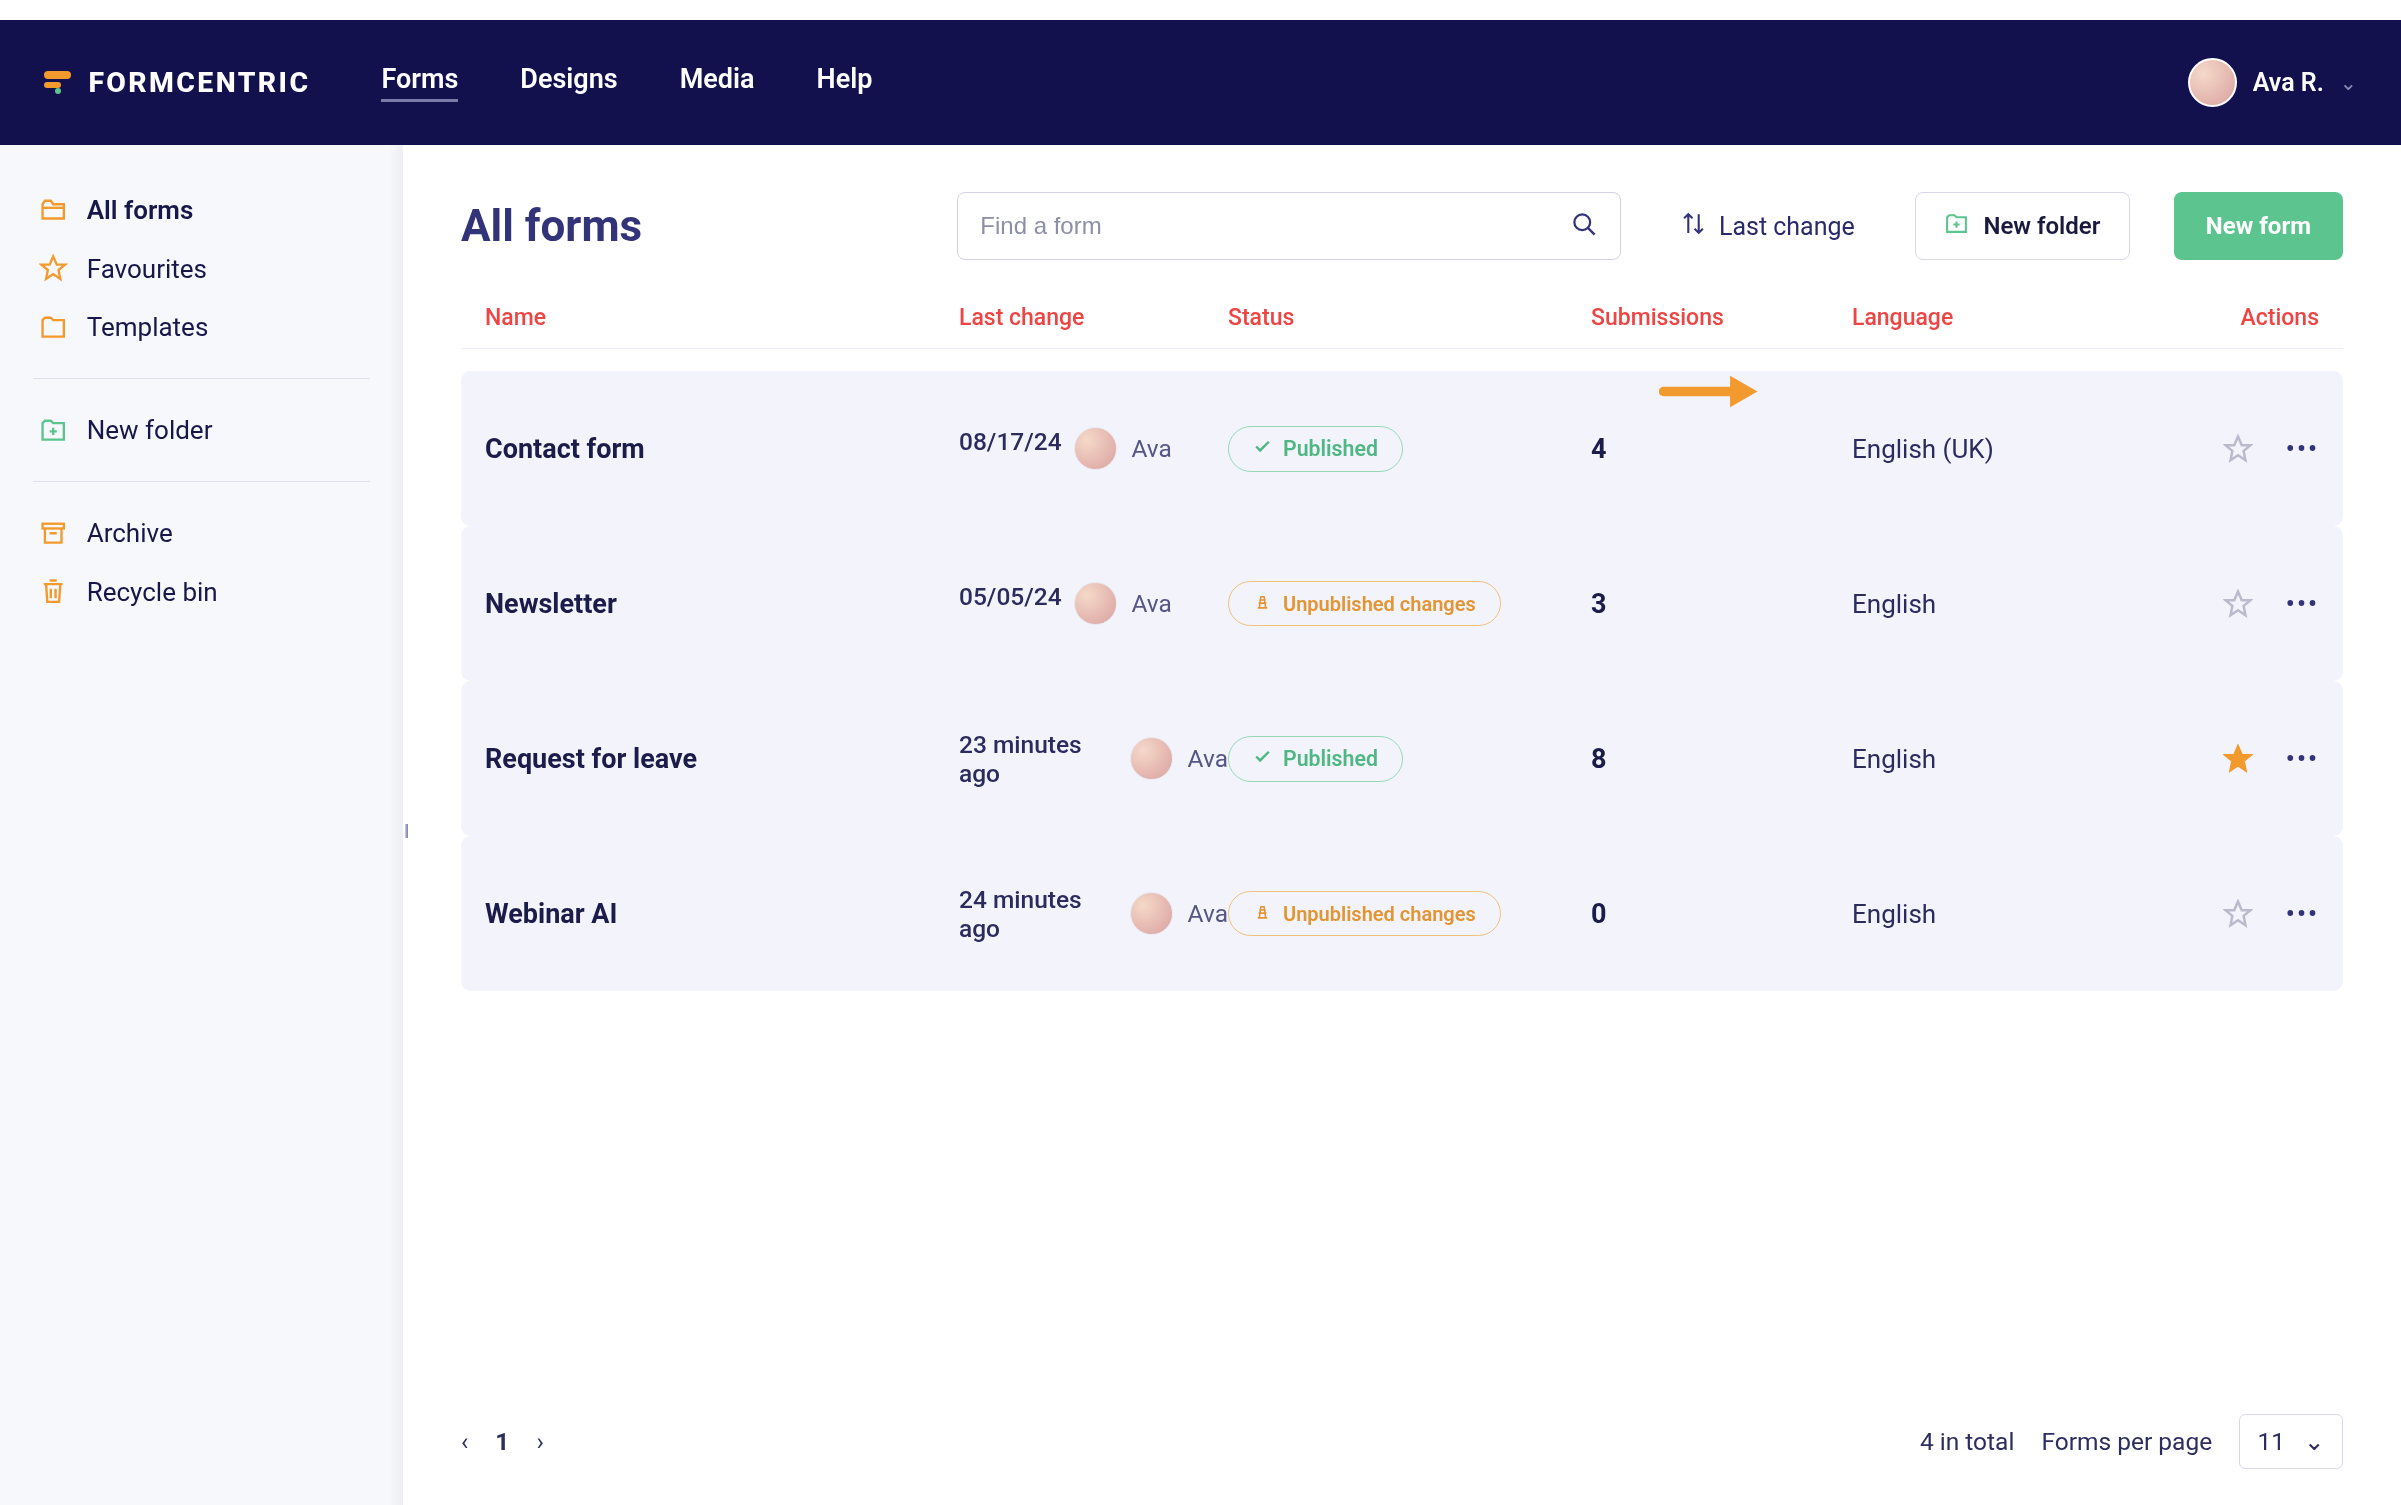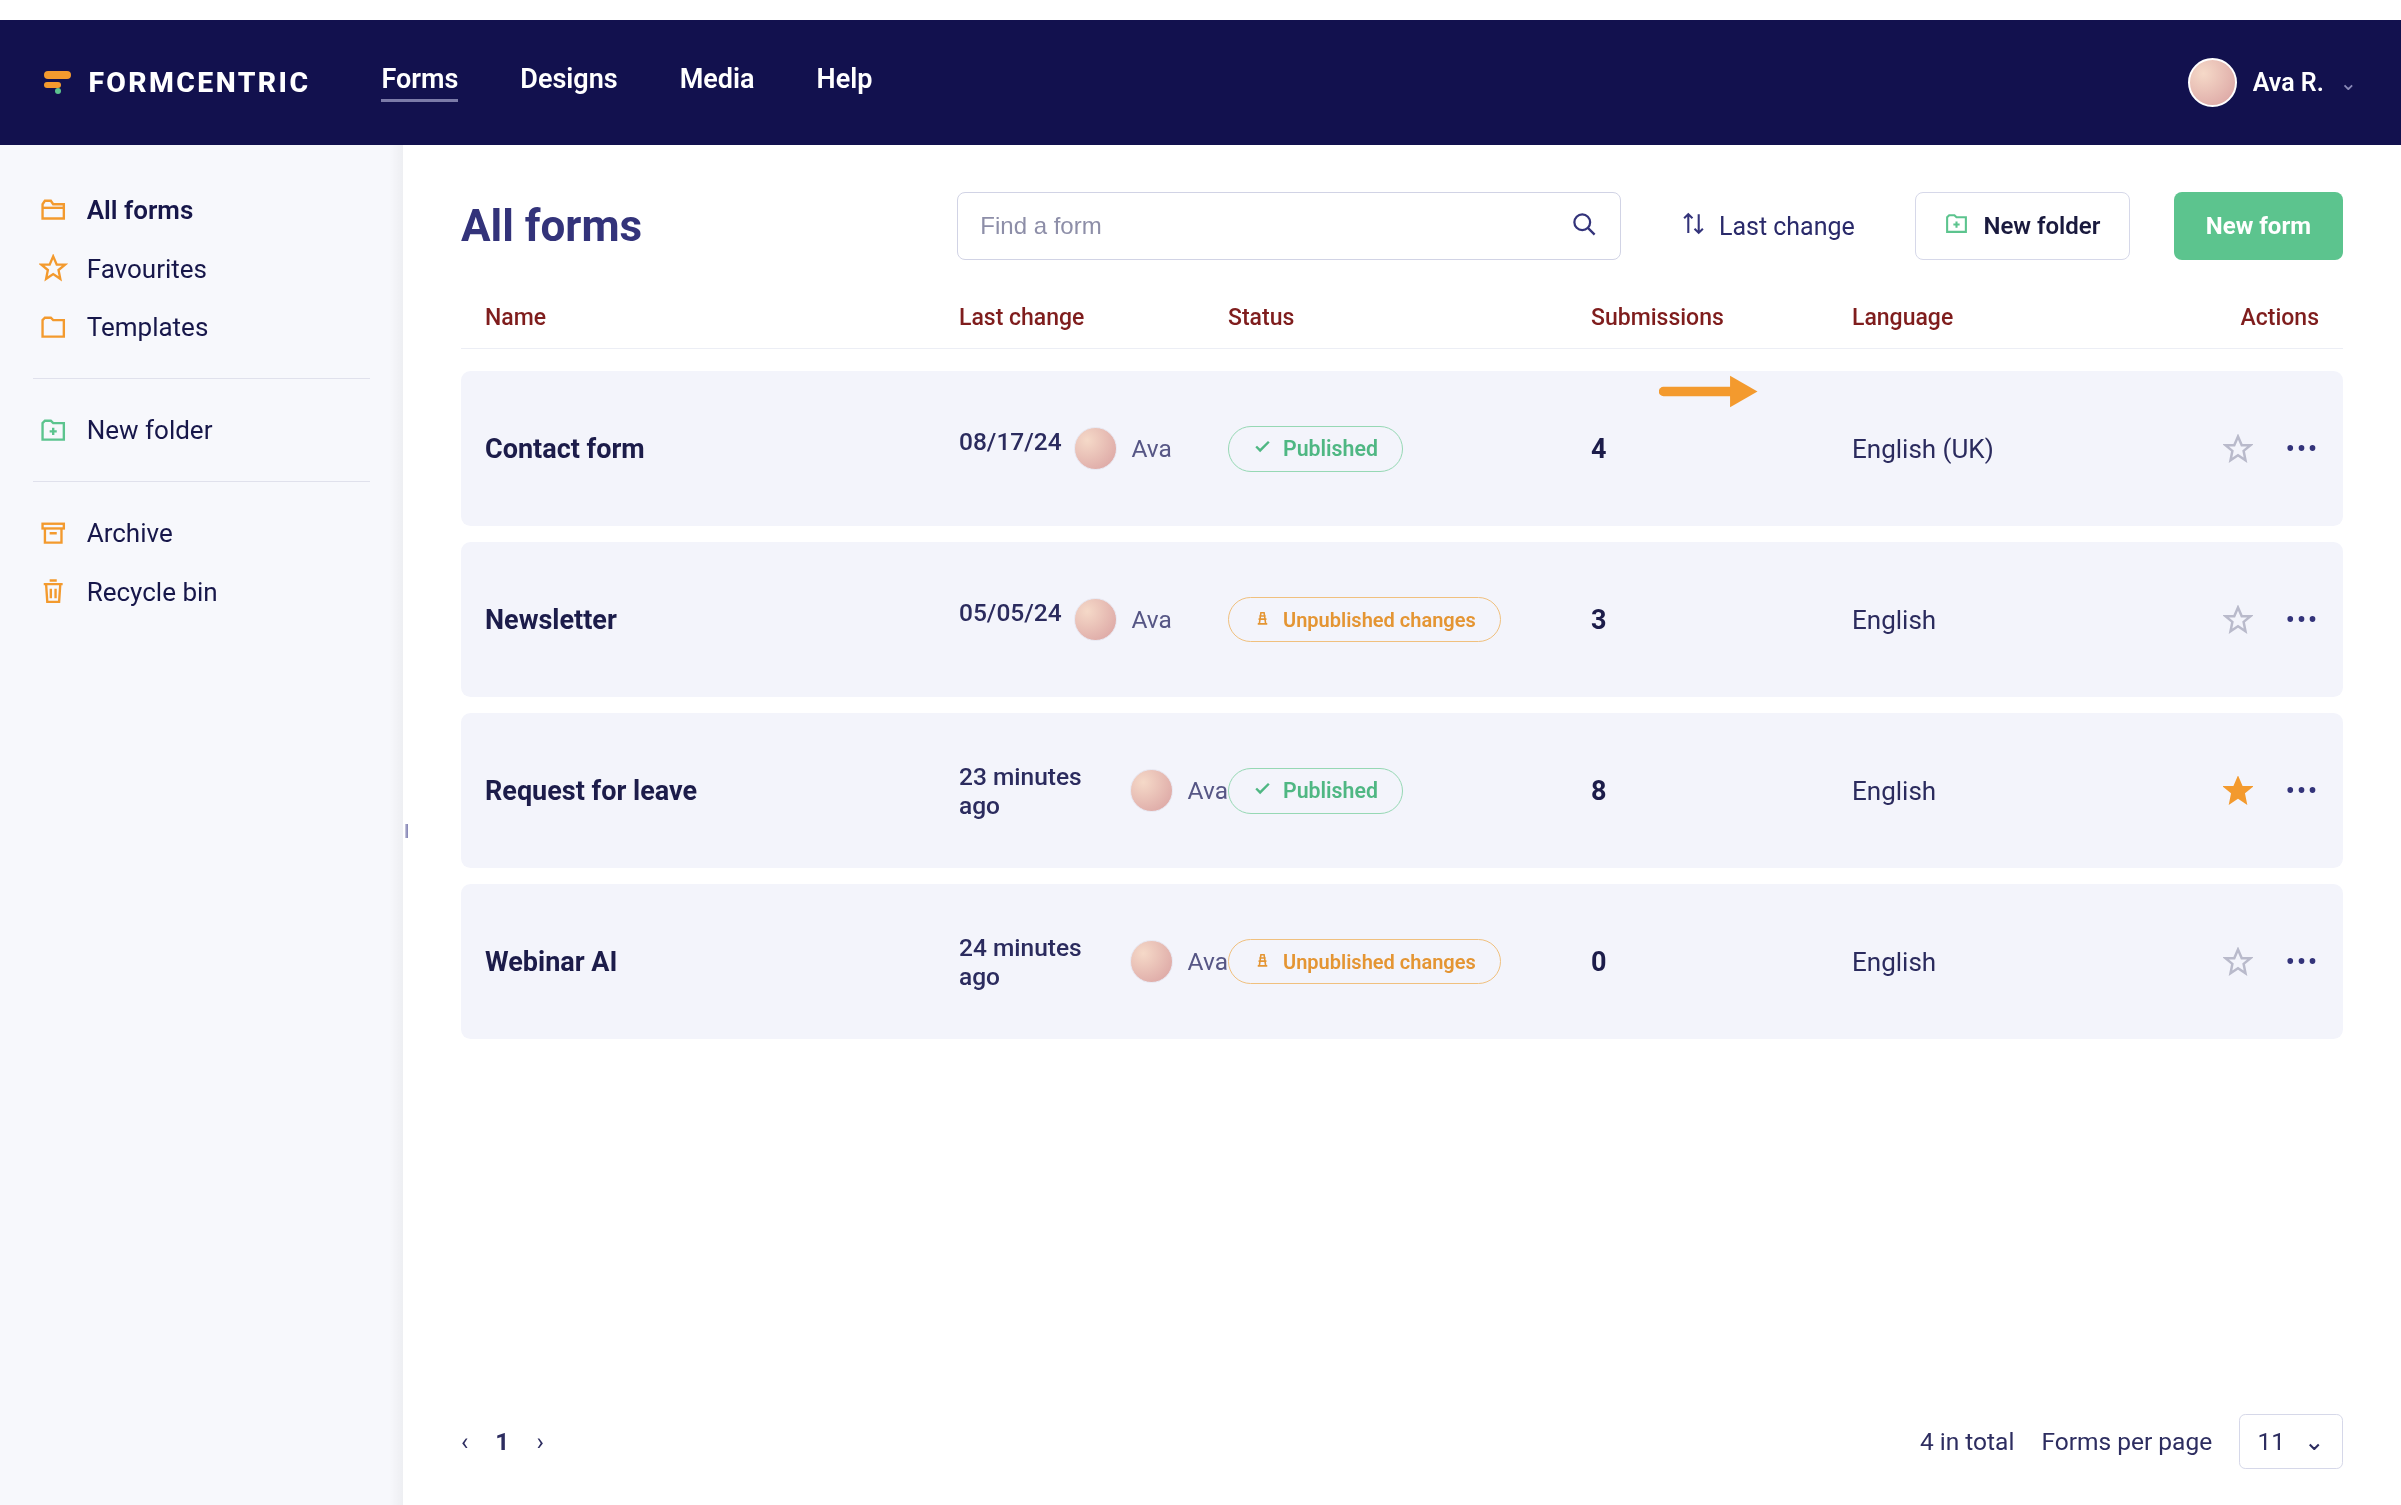--- a/index.html
+++ b/index.html
@@ -37,28 +37,28 @@
 .header-row { display: flex; align-items: center; gap: 44px; margin-bottom: 44px;}
 .page-title { font-size: 44px; font-weight: 700; color: #33337a; }
 .search-box { margin-left:auto; width: 664px; height: 68px; border: 1.6px solid #d1d3e5; border-radius: 8px; display: flex; align-items: center; padding: 0 22px; }
 .search-box input { flex: 1; border: none; outline: none; font-size: 24px; color: #333; background:transparent;}
 .search-box input::placeholder{color:#8d8ea8;}
 .sort-btn { display: flex; align-items: center; gap: 12.6px; font-size: 25px; color: #2a2a6a; cursor:pointer; padding: 0 16px; white-space:nowrap;}
 .newfolder-btn { display: flex; align-items: center; gap: 14.2px; height: 68px; padding: 0 28.4px; border: 1.6px solid #d6d8e9; border-radius: 8px; font-size: 24px; font-weight: 600; color: #1a1a3e; cursor:pointer;}
 .newform-btn { height: 68px; padding: 0 32px; background: #5cc48e; color: #fff; font-size: 24px; font-weight: 700; border-radius: 8px; display: flex; align-items: center; cursor:pointer;}
 
 
-.tbl-head { display: flex; padding: 0 24px 17.4px 24px; border-bottom: 1.6px solid #eceef5; font-size: 23px; color: #7f1d1d; font-weight: 500;}
+.tbl-head { display: flex; padding: 0 24px 17.4px 24px; border-bottom: 1.6px solid #eceef5; font-size: 23px; color: #ef4444; font-weight: 500;}
 .col-name { width: 474px; }
 .col-change { width: 269px; }
 .col-status { width: 363px; }
 .col-subs { width: 261px; }
 .col-lang { width: 324px; }
 .col-actions { flex:1; text-align: right; }
-.rows{margin-top:22px; display:flex; flex-direction:column; gap:16px;}
+.rows{margin-top:22px; display:flex; flex-direction:column; }
 .row { display: flex; align-items: center; background: #f3f4fb; border-radius: 9.5px; padding: 27px 24px; min-height:155px;}
 .row .name { font-size: 27px; font-weight: 700; color: #1c1c4a; }
 .row .change-stack { display: flex; gap: 12.6px; }
 .row .change-date { font-size: 24.5px; color: #2b2b5e; font-weight:500;}
 .row .author-line { display: flex; align-items: center; gap: 14.2px; }
 .row .avatar-sm { width: 43px; height: 43px; border-radius: 50%; background: radial-gradient(circle at 30% 30%, #f5d9c8, #d9a0a0); border:1.6px solid #e8e8f2;}
 .row .author-name { font-size: 24.5px; color: #565685; }
 .badge { display: inline-flex; align-items: center; gap: 11px; border-radius: 789px; padding: 9.5px 24px; font-size: 21.3px; font-weight: 600;}
 .badge.pub { border: 1.6px solid #96d8b4; color: #4fb783; }
 .badge.unpub { border: 1.6px solid #f0c07e; color: #e49533; font-size:20px;}

